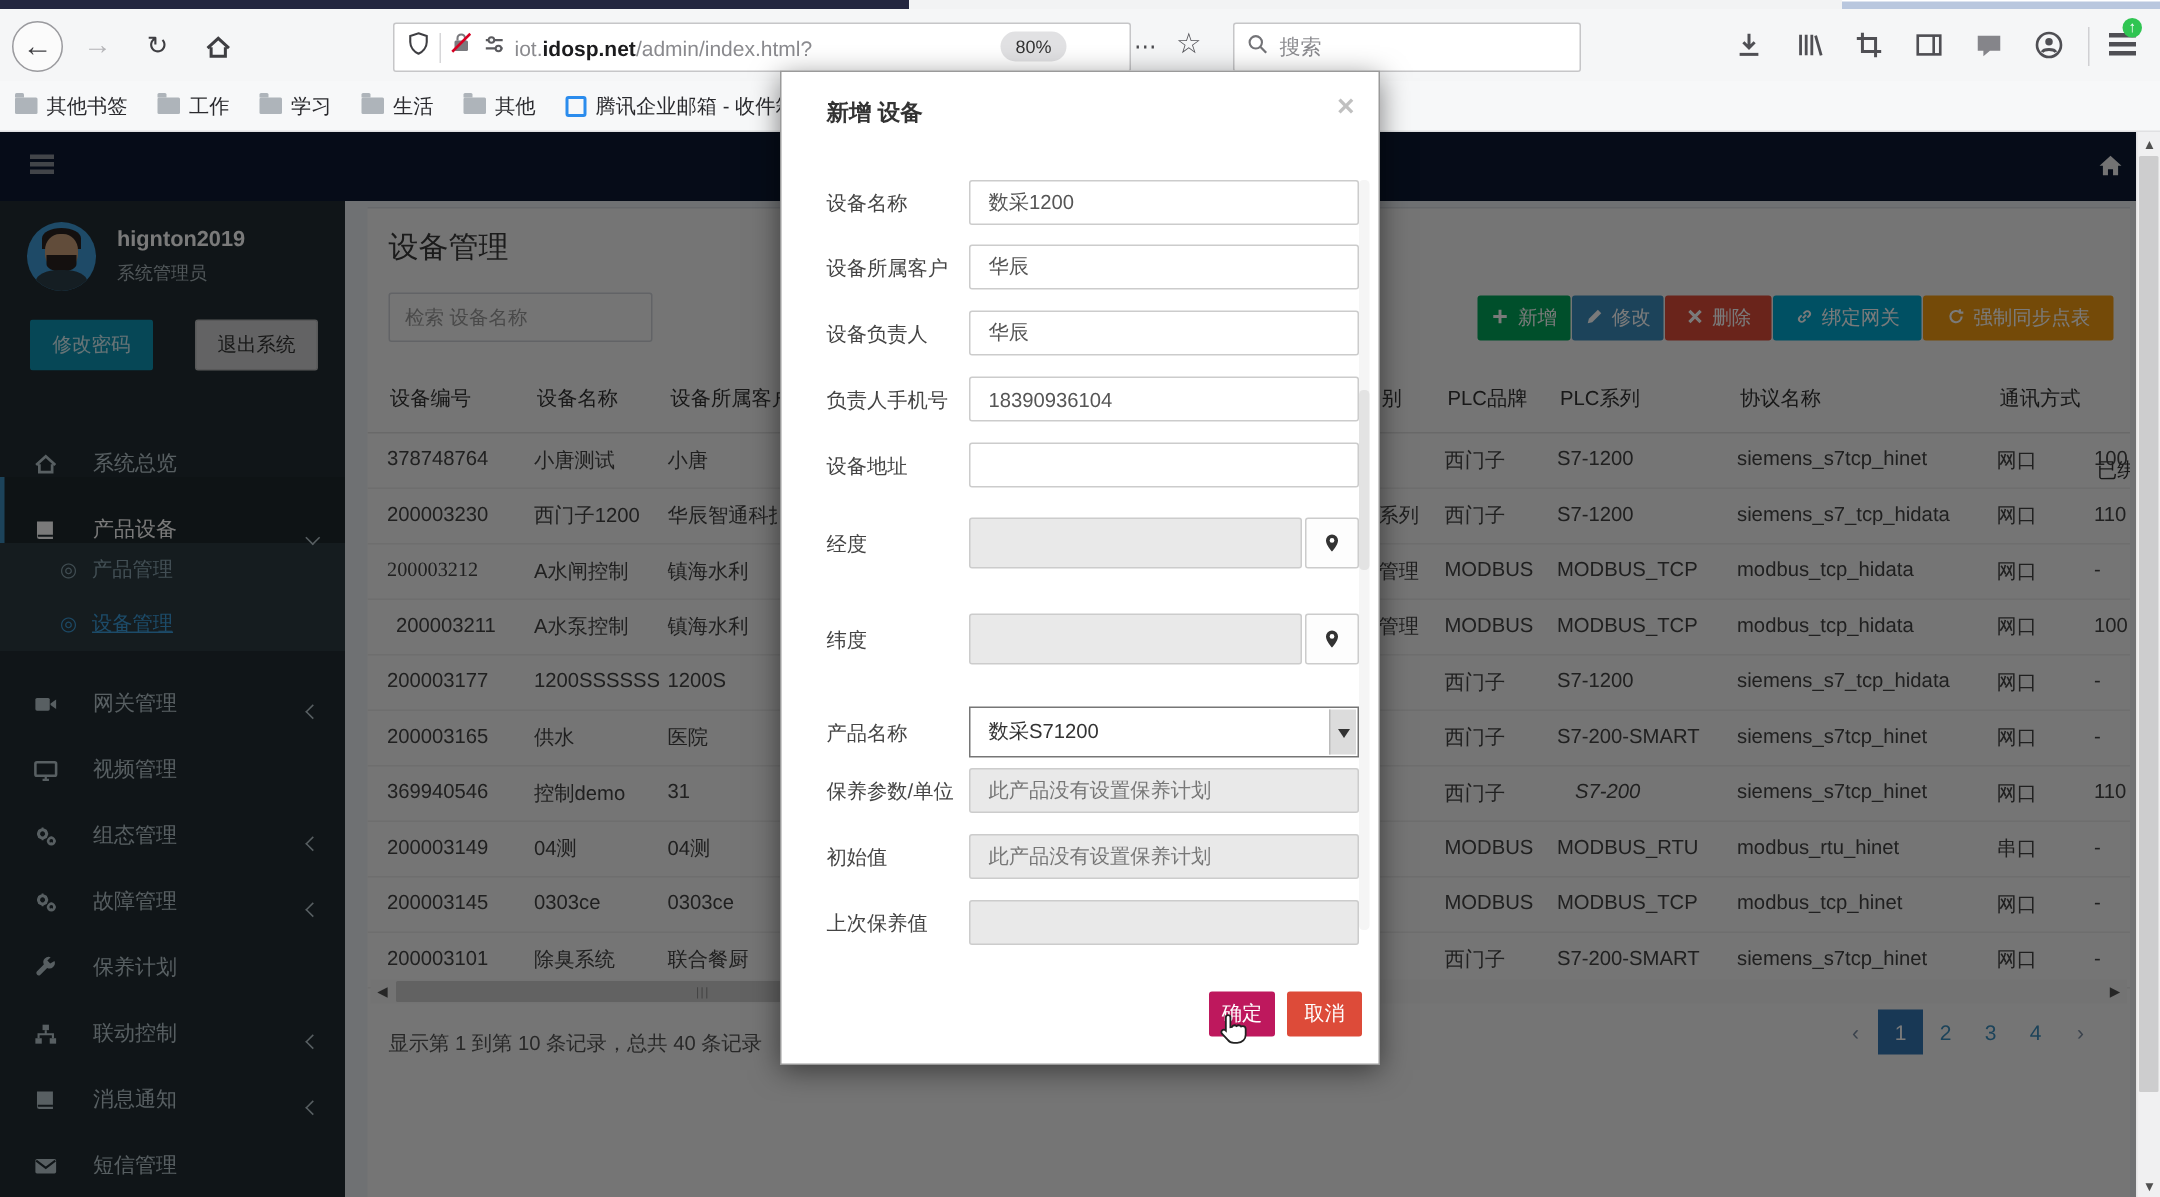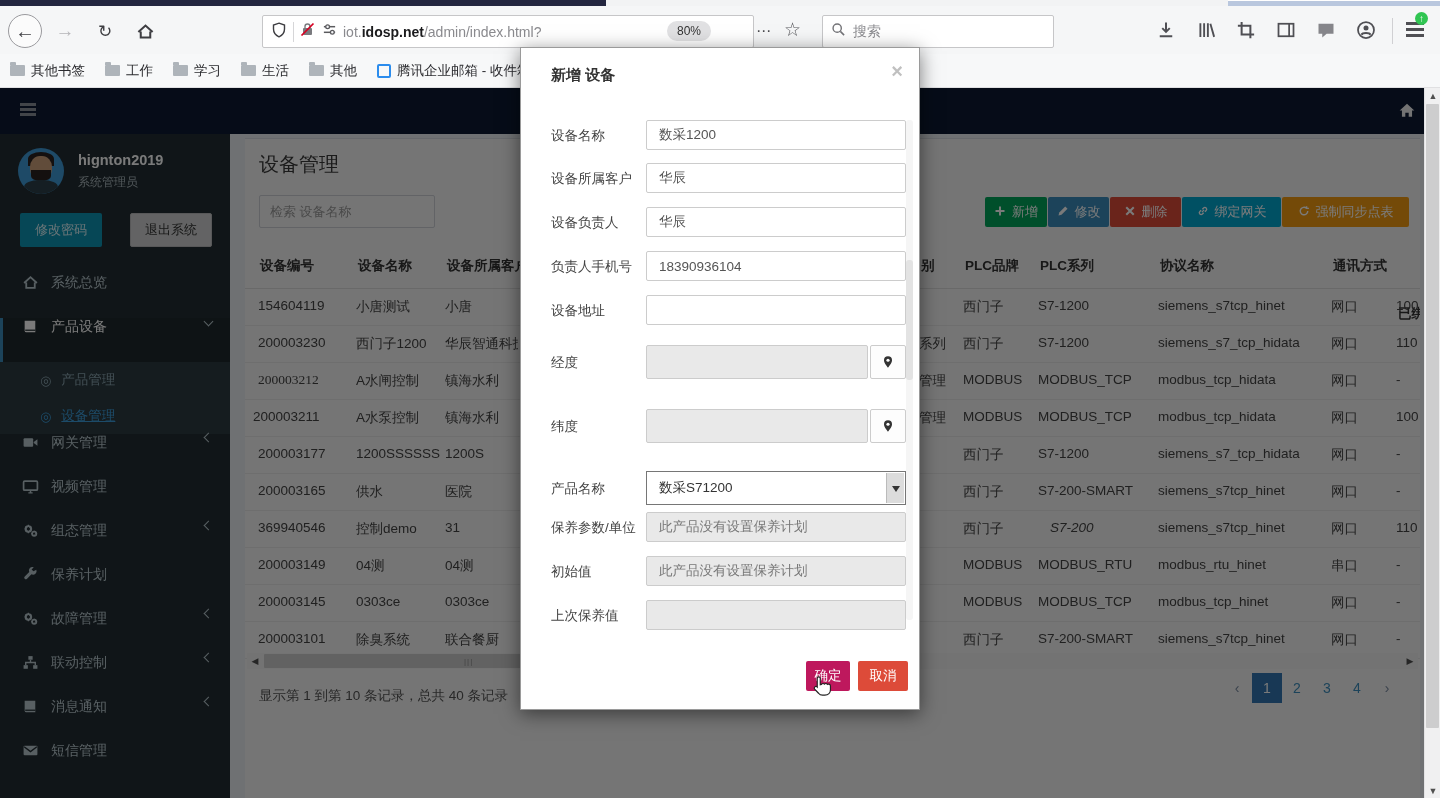--- a/index.html
+++ b/index.html
@@ -54,40 +54,40 @@
   #avatar .hair { position:absolute; left:10px; top:4px; width:26px; height:14px; background:#2a2320; border-radius:50% 50% 0 0; }
   #avatar .beard{ position:absolute; left:13px; top:22px; width:20px; height:11px; background:#2a2320; border-radius:0 0 45% 45%; }
   #avatar .body { position:absolute; left:6px; top:32px; width:34px; height:16px; background:#2d3f49; border-radius:45% 45% 0 0; }
   #user-name { color:#fff; font-weight:bold; font-size:14.5px; margin-top:4px; }
   #user-role { color:#aab6bc; font-size:12px; margin-top:6px; }
   #sidebar-btns { position:absolute; top:125px; left:20px; width:192px; display:flex; justify-content:space-between; }
   .sb-btn { font-size:13px; padding:7px 14px; border-radius:2px; border:1px solid transparent; }
   #btn-passwd { background:#0d95b5; color:#d9f2f7; }
   #btn-logout { background:#cfd0d1; color:#333; border-color:#b8b9ba; }
   #side-menu { position:absolute; top:186px; left:0; width:230px; }
-  .menu-item { position:relative; height:44px; display:flex; align-items:flex-start; padding-left:22px; gap:12px; color:#b8c7ce; font-size:14px; }
+  .menu-item { position:relative; height:44px; display:flex; align-items:flex-end; padding-left:22px; gap:23px; color:#b8c7ce; font-size:14px; }
   .menu-item.active { background:#1e282c; border-left:3px solid #3c8dbc; padding-left:19px; color:#fff; }
   .menu-item .mi-icon { width:17px; height:17px; flex:none; }
   .menu-item .chev { position:absolute; right:18px; width:7px; height:7px; border-right:1.5px solid #b8c7ce; border-bottom:1.5px solid #b8c7ce; }
   .chev.left { transform:rotate(135deg); }
   .chev.down { transform:rotate(45deg); }
   .submenu-item { height:36px; display:flex; align-items:center; padding-left:40px; gap:10px; background:#2c3b41; color:#8aa4af; font-size:13.5px; }
   .submenu-item .dot { font-size:13px; }
   .submenu-item.active { color:#3c9ddb; }
   .submenu-item.active .lbl { text-decoration:underline; }
 
   
   #content { position:absolute; top:46px; left:230px; width:1194px; height:736px; background:#e8ecf1; }
   #box { position:absolute; left:15px; top:4px; width:1175px; height:690px; background:#f4f4f4; border-top:1px solid #d8dce2; overflow:hidden; }
   #page-title { position:absolute; left:14px; top:12px; font-size:20px; color:#3a3a3a; }
   #dev-search { position:absolute; left:14px; top:56px; width:176px; height:33px; border:1px solid #ccd0d6; background:#f4f4f4; border-radius:2px; font-size:13px; color:#999; padding-left:10px; display:flex; align-items:center; }
   .tool-btn { position:absolute; top:58px; height:30px; color:#fff; font-size:13px; display:flex; align-items:center; justify-content:center; gap:6px; border-radius:2px; }
   .tool-btn svg { width:12px; height:12px; }
   #thead-row { position:absolute; left:0; top:106px; width:1175px; height:44px; border-bottom:1px solid #dcdcdc; }
-  .th { position:absolute; top:12px; font-size:13.5px; font-weight:bold; color:#333; white-space:nowrap; }
+  .th { position:absolute; top:12px; font-size:13.5px; font-weight:normal; color:#333; white-space:nowrap; }
   #tbody { position:absolute; left:0; top:150px; width:1175px; }
   .tr { position:absolute; left:0; width:1175px; height:37px; border-bottom:1px solid #e6e6e6; }
   .td { position:absolute; top:9px; font-size:13.5px; color:#444; white-space:nowrap; overflow:hidden; }
   
   #hscroll { position:absolute; left:2px; top:514px; width:1171px; height:16px; background:#f0f0f0; }
   #hscroll .arrow { position:absolute; top:0; width:16px; height:16px; color:#505050; font-size:9px; line-height:16px; text-align:center; }
   #hscroll .thumb { position:absolute; left:17px; top:1px; width:430px; height:14px; background:#cdcdcd; border-radius:1px; }
   #hscroll .grip { position:absolute; left:200px; top:4px; width:12px; height:8px; color:#8a8a8a; font-size:8px; line-height:8px; letter-spacing:1px; }
   #summary { position:absolute; left:14px; top:548px; font-size:13.5px; color:#555; }
   #pagination { position:absolute; right:18px; top:534px; display:flex; }
@@ -392,30 +392,30 @@
         </div>
         <div class="menu-item">
           <span class="mi-icon"><svg width="17" height="17" style="color:currentColor">
               <use href="#i-gears"></use>
             </svg></span>
           <span>组态管理</span>
           <span class="chev left"></span>
         </div>
         <div class="menu-item">
           <span class="mi-icon"><svg width="17" height="17" style="color:currentColor">
-              <use href="#i-wrench"></use>
-            </svg></span>
-          <span>保养计划</span>
-        </div>
-        <div class="menu-item">
-          <span class="mi-icon"><svg width="17" height="17" style="color:currentColor">
               <use href="#i-gears"></use>
             </svg></span>
           <span>故障管理</span>
           <span class="chev left"></span>
+        </div>
+        <div class="menu-item">
+          <span class="mi-icon"><svg width="17" height="17" style="color:currentColor">
+              <use href="#i-wrench"></use>
+            </svg></span>
+          <span>保养计划</span>
         </div>
         <div class="menu-item">
           <span class="mi-icon"><svg width="17" height="17" style="color:currentColor">
               <use href="#i-sitemap"></use>
             </svg></span>
           <span>联动控制</span>
           <span class="chev left"></span>
         </div>
         <div class="menu-item">
           <span class="mi-icon"><svg width="17" height="17" style="color:currentColor">
@@ -487,21 +487,21 @@
           <span class="th" style="left: 202px;">设备所属客户</span>
           <span class="th" style="left: 676px;">别</span>
           <span class="th" style="left: 720px;">PLC品牌</span>
           <span class="th" style="left: 795px;">PLC系列</span>
           <span class="th" style="left: 915px;">协议名称</span>
           <span class="th" style="left: 1088px;">通讯方式</span>
           <span class="th" style="left: 1153px; margin-top: 48px;">已绑</span>
         </div>
       <div id="tbody">
           <div class="tr" style="top: 0px;">
-            <span class="td" style="left: 13px; width: 90px;">154604119</span>
+            <span class="td" style="left: 13px; width: 90px;">378748764</span>
             <span class="td" style="left: 111px; width: 92px;">小唐测试</span>
             <span class="td" style="left: 200px; width: 73px;">小唐</span>
             <span class="td" style="left: 718px; width: 70px;">西门子</span>
             <span class="td" style="left: 793px; width: 115px;">S7-1200</span>
             <span class="td" style="left: 913px; width: 170px;">siemens_s7tcp_hinet</span>
             <span class="td" style="left: 1086px; width: 62px;">网口</span>
             <span class="td" style="left: 1151px; width: 30px;">100</span>
           </div>
           <div class="tr" style="top: 37px;">
             <span class="td" style="left: 13px; width: 90px;">200003230</span>
@@ -519,21 +519,21 @@
             <span class="td" style="left: 111px; width: 92px;">A水闸控制</span>
             <span class="td" style="left: 200px; width: 73px;">镇海水利</span>
             <span class="td" style="left: 674px; width: 40px;">管理</span>
             <span class="td" style="left: 718px; width: 70px;">MODBUS</span>
             <span class="td" style="left: 793px; width: 115px;">MODBUS_TCP</span>
             <span class="td" style="left: 913px; width: 170px;">modbus_tcp_hidata</span>
             <span class="td" style="left: 1086px; width: 62px;">网口</span>
             <span class="td" style="left: 1151px; width: 30px;">-</span>
           </div>
           <div class="tr" style="top: 111px;">
-            <span class="td" style="left: 8px; width: 90px;">200003211</span>
+            <span class="td" style="left: 19px; width: 90px;">200003211</span>
             <span class="td" style="left: 111px; width: 92px;">A水泵控制</span>
             <span class="td" style="left: 200px; width: 73px;">镇海水利</span>
             <span class="td" style="left: 674px; width: 40px;">管理</span>
             <span class="td" style="left: 718px; width: 70px;">MODBUS</span>
             <span class="td" style="left: 793px; width: 115px;">MODBUS_TCP</span>
             <span class="td" style="left: 913px; width: 170px;">modbus_tcp_hidata</span>
             <span class="td" style="left: 1086px; width: 62px;">网口</span>
             <span class="td" style="left: 1151px; width: 30px;">100</span>
           </div>
           <div class="tr" style="top: 148px;">

